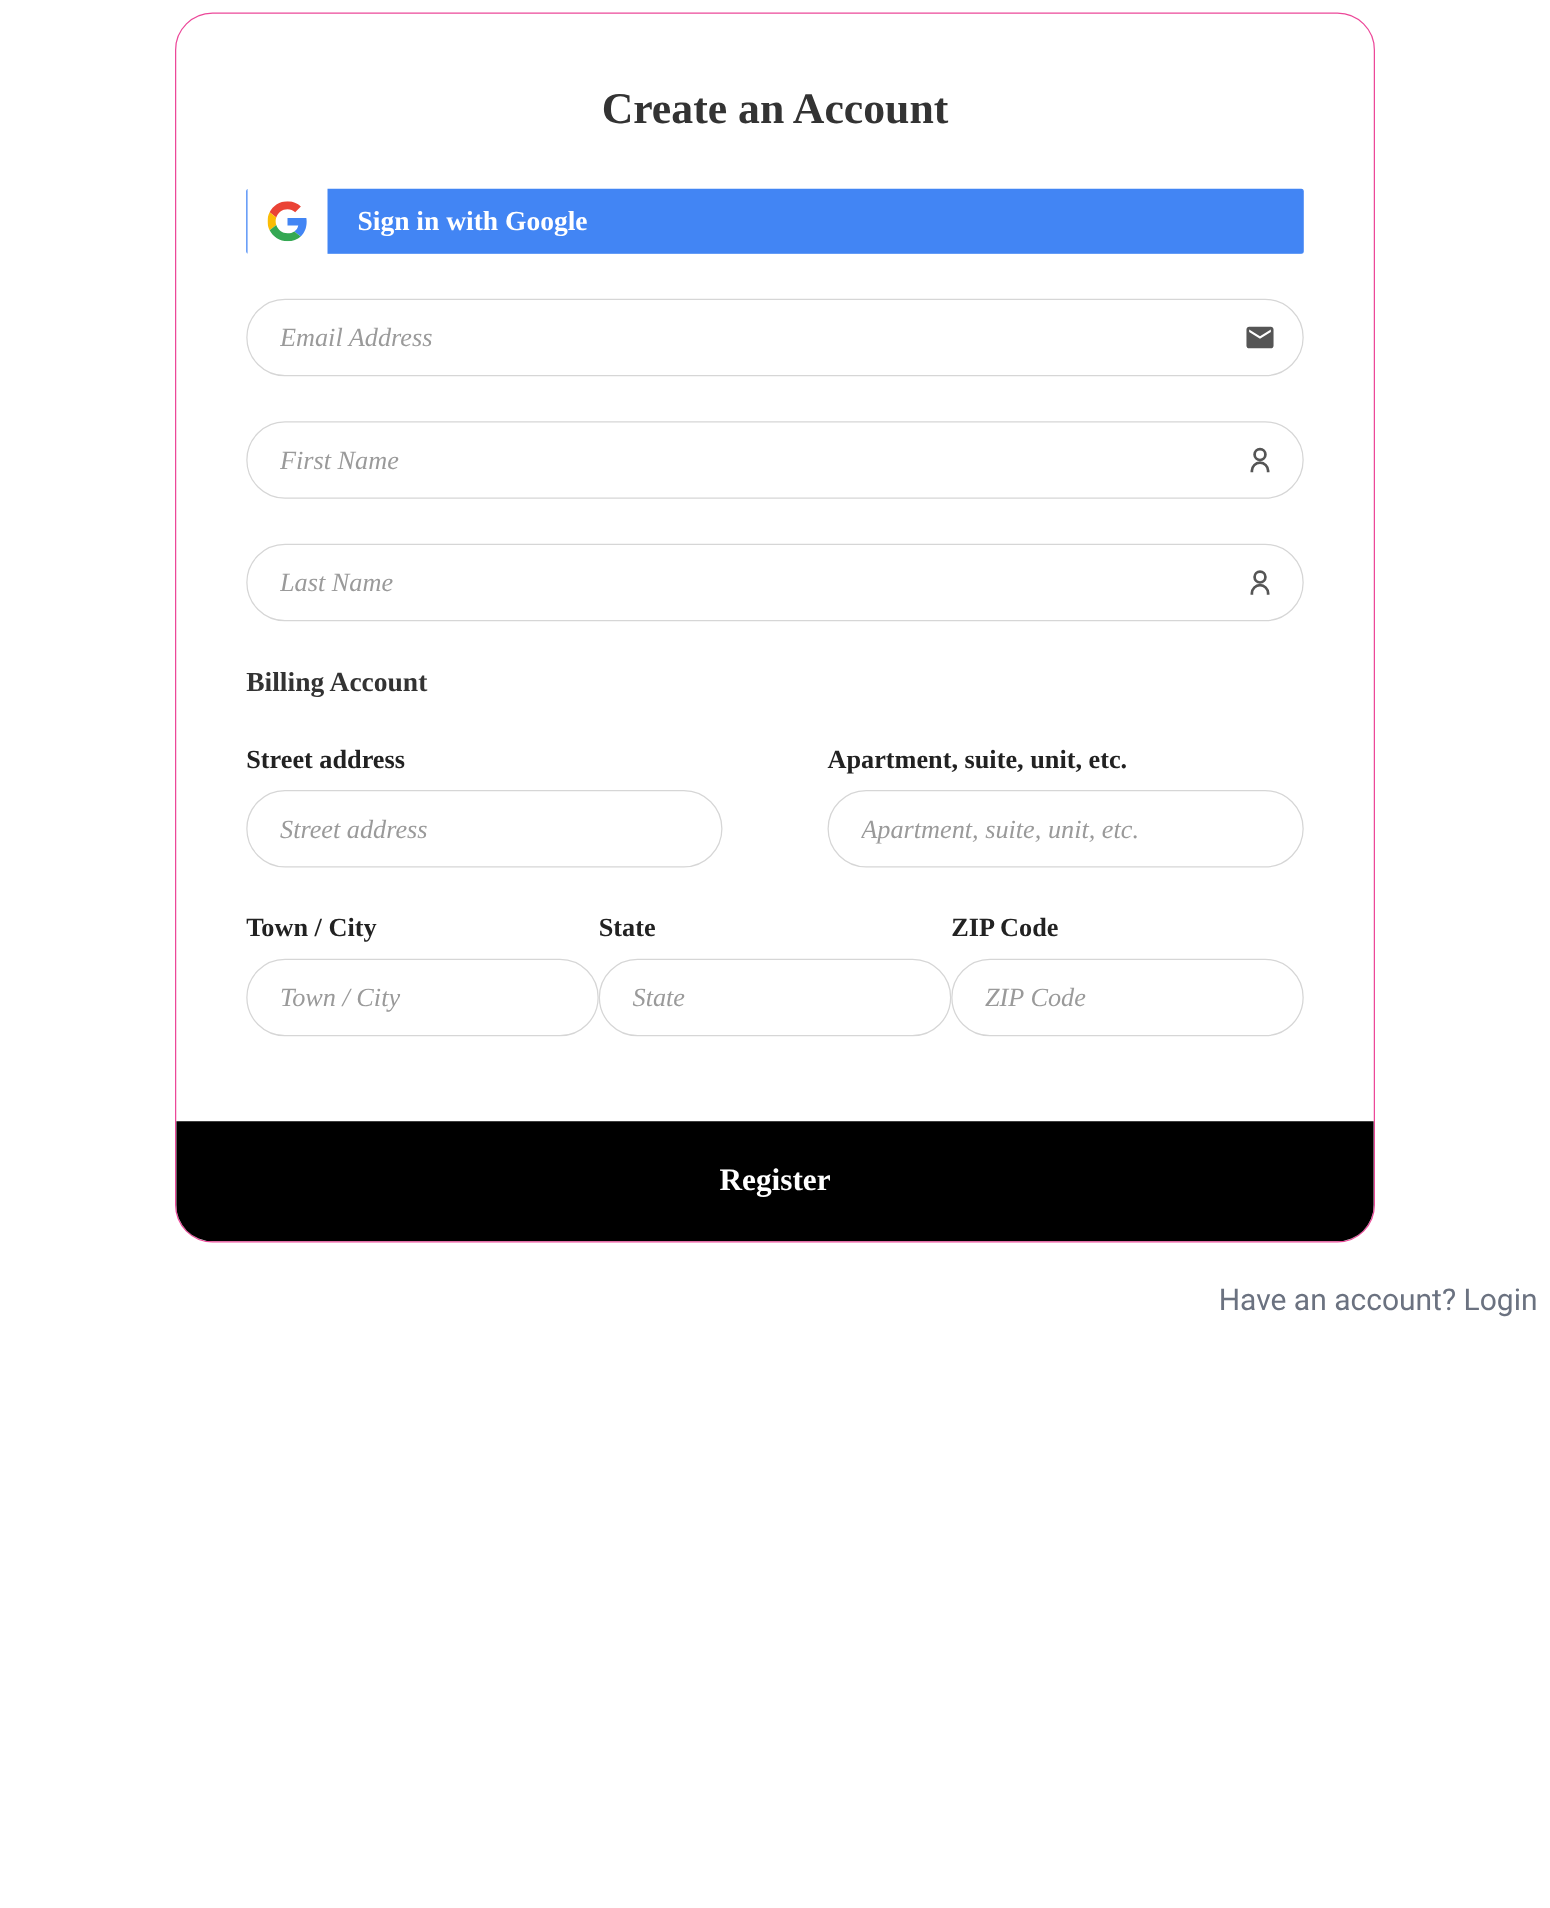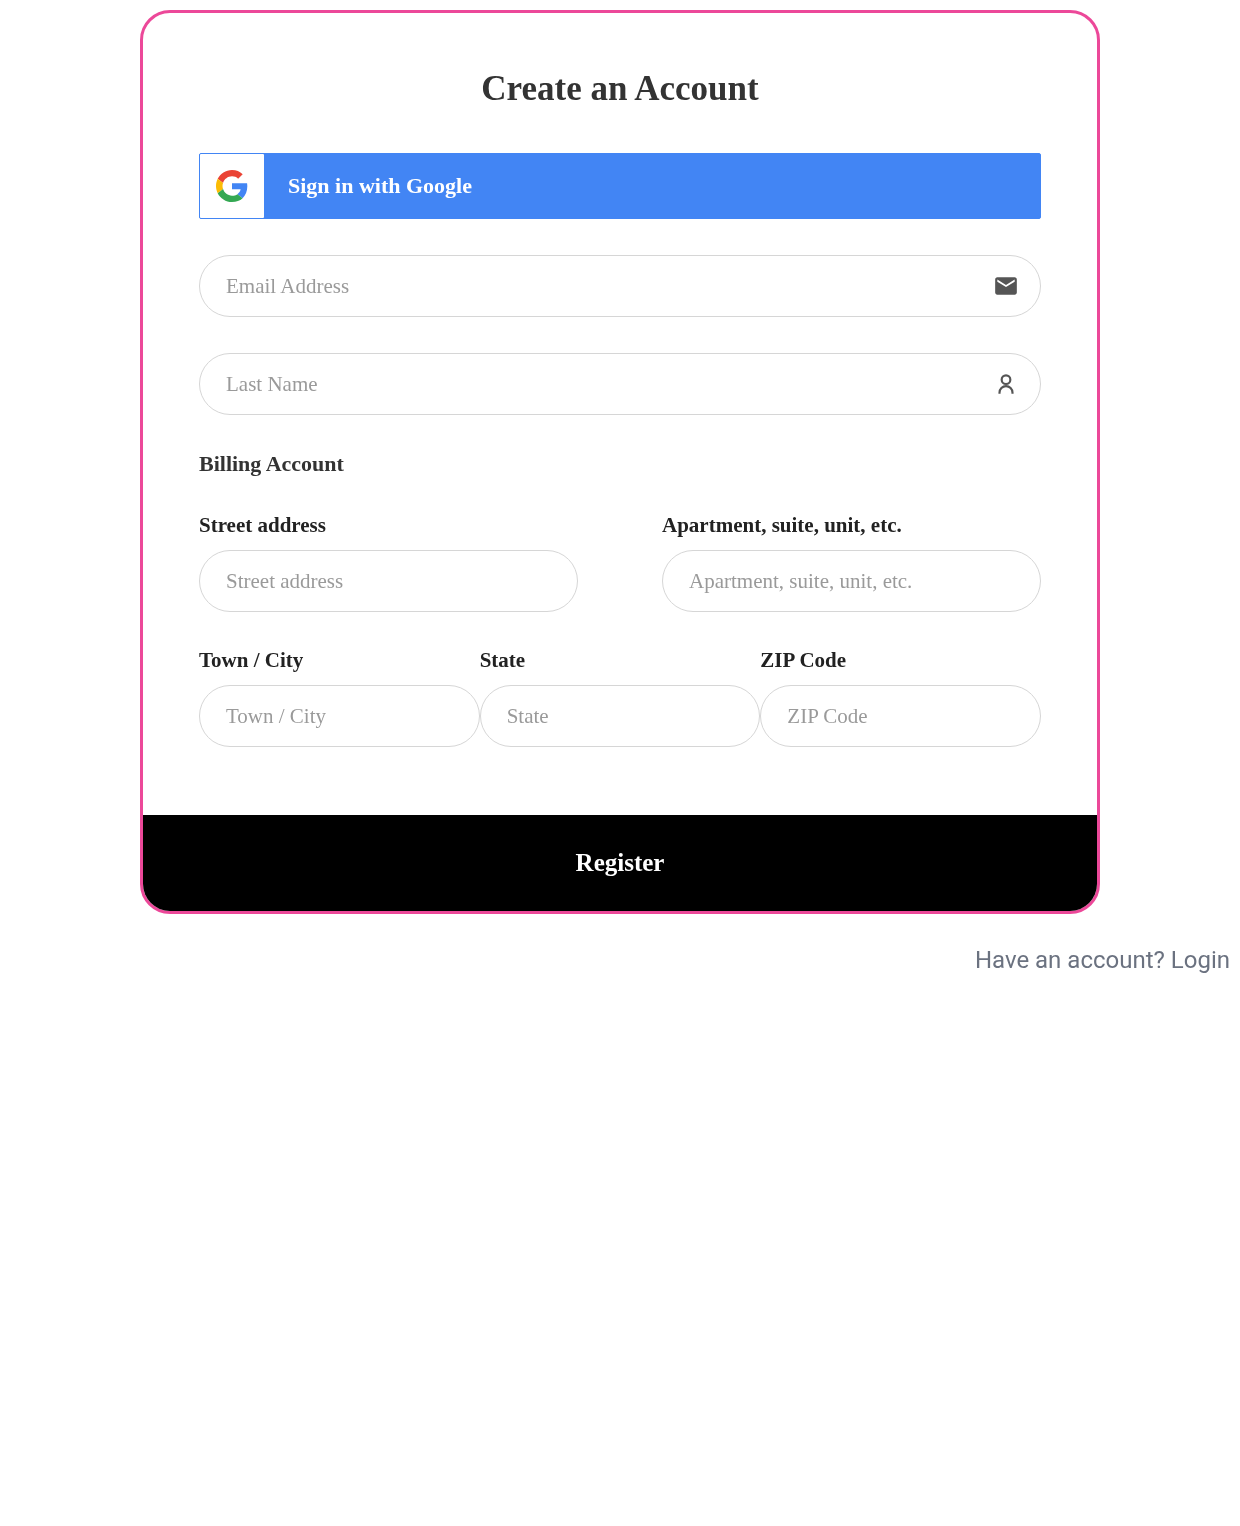--- a/index.html
+++ b/index.html
@@ -6,42 +6,42 @@
   body {
     font-family: Georgia, 'Times New Roman', serif;
     background: #fff;
     color: #333;
     padding: 10px;
   }
   .card {
     width: 960px;
     margin: 0 auto;
     background: #fff;
-    border: 3px solid #ec4899;
+    border: 1px solid #ec4899;
     border-radius: 30px;
     overflow: hidden;
   }
   .card-body {
     padding: 56px 56px 48px 56px;
   }
   h1.title {
     text-align: center;
     font-size: 35px;
     font-weight: 700;
     color: #333;
     margin-bottom: 44px;
   }
   .google-btn {
     display: flex;
     align-items: center;
     width: 100%;
     background: #4285F4;
     border: 1px solid #4285F4;
     border-radius: 2px;
-    height: 66px;
+    height: 52px;
     cursor: pointer;
     margin-bottom: 36px;
     padding: 0;
   }
   .google-icon-box {
     width: 64px;
     height: 64px;
     background: #fff;
     display: flex;
     align-items: center;
@@ -64,20 +64,21 @@
   .pill-input {
     width: 100%;
     height: 62px;
     border: 1px solid #d6d6d6;
     border-radius: 100px;
     padding: 0 60px 0 26px;
     font-size: 21px;
     font-family: Georgia, serif;
     color: #333;
     background: #fff;
+    font-style: italic;
   }
   .pill-input::placeholder {
     color: #9a9a9a;
   }
   .field-icon {
     position: absolute;
     right: 22px;
     top: 50%;
     transform: translateY(-50%);
     color: #555;
@@ -152,20 +153,29 @@
     <div class="field">
       <input type="email" class="pill-input" placeholder="Email Address" style="">
       <span class="field-icon">
         <svg width="26" height="26" viewBox="0 0 24 24" fill="#555">
             <path d="M20 4H4c-1.1 0-2 .9-2 2v12c0 1.1.9 2 2 2h16c1.1 0 2-.9 2-2V6c0-1.1-.9-2-2-2zm0 4l-8 5-8-5V6l8 5 8-5v2z"></path>
           </svg>
       </span>
     </div>
 
 
+    <div class="field">
+      <input type="text" class="pill-input" placeholder="First Name" style="">
+      <span class="field-icon">
+        <svg width="26" height="26" viewBox="0 0 24 24" fill="none" stroke="#555" stroke-width="2">
+            <circle cx="12" cy="8" r="4"></circle>
+            <path d="M6 21v-1a6 6 0 0 1 12 0v1"></path>
+          </svg>
+      </span>
+    </div>
 
     <div class="field">
       <input type="text" class="pill-input" placeholder="Last Name" style="">
       <span class="field-icon">
         <svg width="26" height="26" viewBox="0 0 24 24" fill="none" stroke="#555" stroke-width="2">
             <circle cx="12" cy="8" r="4"></circle>
             <path d="M6 21v-1a6 6 0 0 1 12 0v1"></path>
           </svg>
       </span>
     </div>

